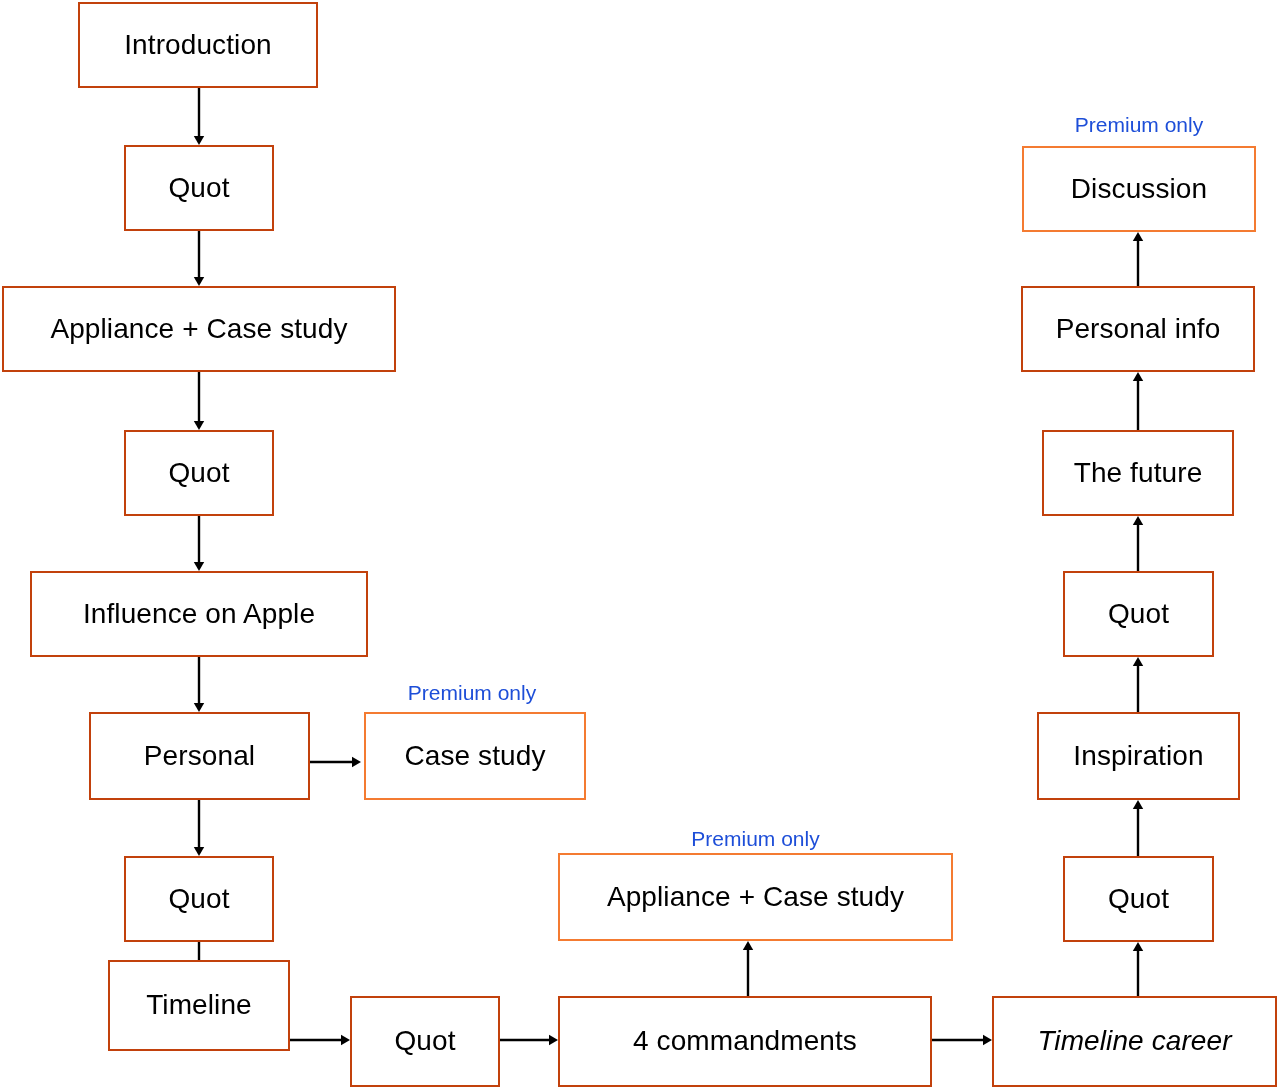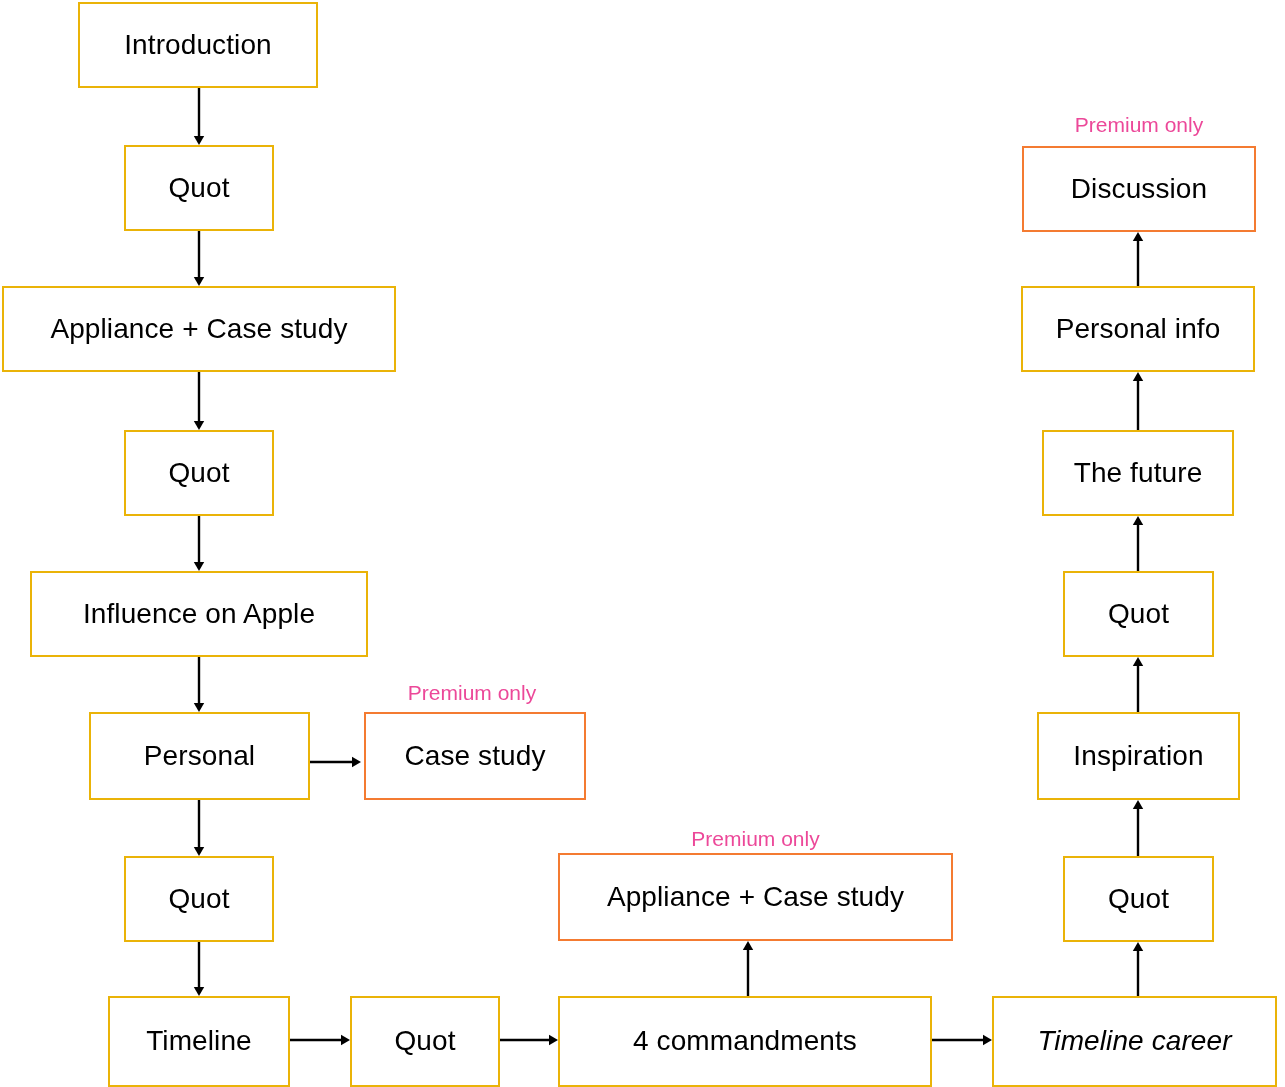--- a/index.html
+++ b/index.html
@@ -14,36 +14,36 @@
     position: relative;
     width: 1285px;
     height: 1087px;
     background: #ffffff;
     overflow: hidden;
   }
   .node {
     position: absolute;
     box-sizing: border-box;
     background: #ffffff;
-    border: 2px solid #eab308;
+    border: 2px solid #c2410c;
     display: flex;
     align-items: center;
     justify-content: center;
     color: #000000;
     font-size: 28px;
     line-height: 1.1;
     white-space: nowrap;
     letter-spacing: 0.1px;
   }
   .node.premium {
     border-color: #F47B31;
   }
   .premium-label {
     position: absolute;
-    color: #ec4899;
+    color: #1d4ed8;
     font-size: 21px;
     line-height: 1;
     white-space: nowrap;
     text-align: center;
   }
   .edge {
     position: absolute;
     overflow: visible;
     pointer-events: none;
   }
@@ -151,21 +151,21 @@
       </div>
       <div class="node" style="left: 89px; top: 712px; width: 221px; height: 88px;">
         <span>Personal</span>
       </div>
       <div class="node premium" style="left: 364px; top: 712px; width: 222px; height: 88px;">
         <span>Case study</span>
       </div>
       <div class="node" style="left: 124px; top: 856px; width: 150px; height: 86px;">
         <span>Quot</span>
       </div>
-      <div class="node" style="left: 108px; top: 996px; width: 182px; height: 91px;">
+      <div class="node" style="left: 108px; top: 960px; width: 182px; height: 91px;">
         <span>Timeline</span>
       </div>
       <div class="node" style="left: 350px; top: 996px; width: 150px; height: 91px;">
         <span>Quot</span>
       </div>
       <div class="node" style="left: 558px; top: 996px; width: 374px; height: 91px;">
         <span>4 commandments</span>
       </div>
       <div class="node premium" style="left: 558px; top: 853px; width: 395px; height: 88px;">
         <span>Appliance + Case study</span>

